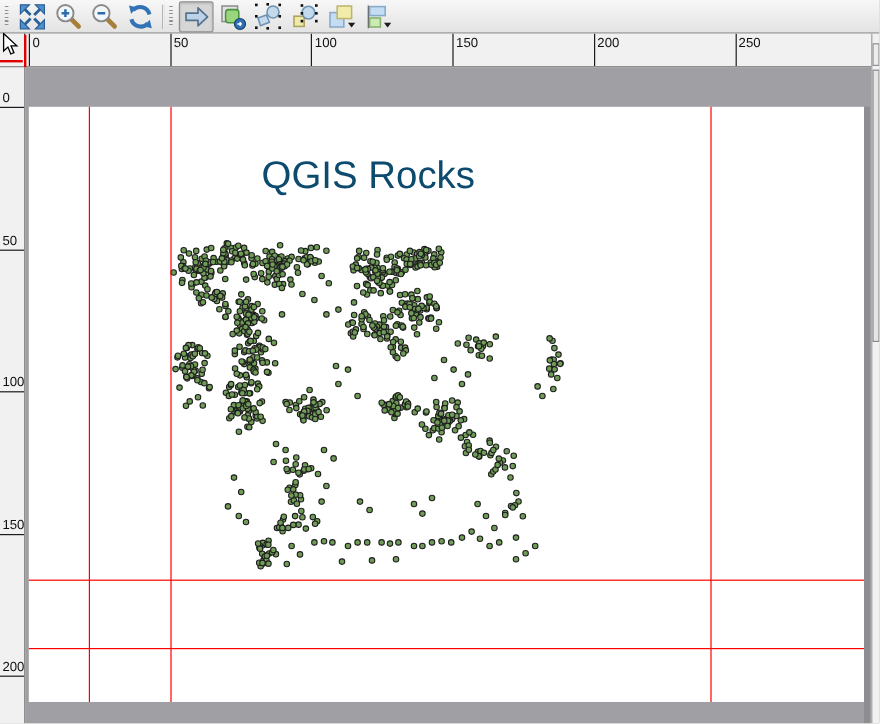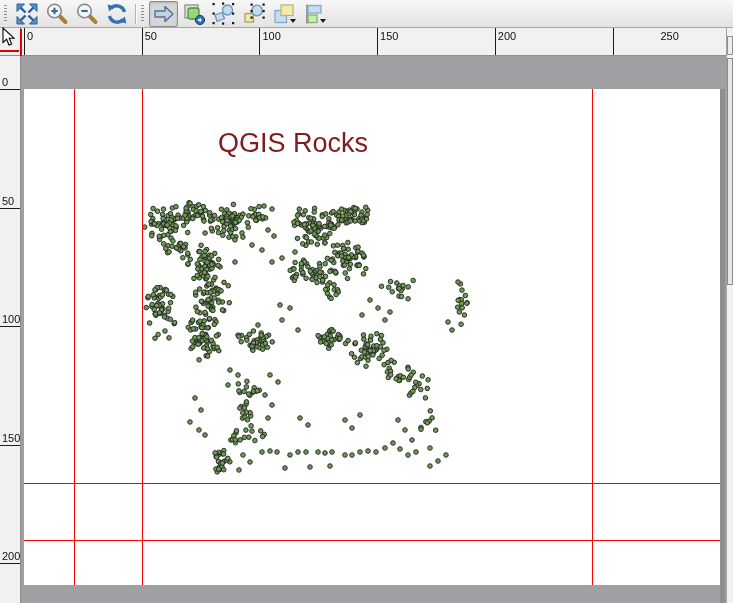--- a/index.html
+++ b/index.html
@@ -62,22 +62,22 @@
   .v-cursor-marker{position:absolute;left:0;top:50px;width:19px;height:2px;background:#e00000;z-index:7;}
   
   .canvas{
     position:absolute;left:21px;top:56px;width:705px;height:547px;
     background:#a0a0a4;overflow:hidden;
   }
   .page{position:absolute;background:#ffffff;z-index:1;}
   .page-shadow{position:absolute;background:#8d8d92;z-index:1;}
   .dots{position:absolute;left:0;top:0;z-index:2;pointer-events:none;}
   .map-title{
-    position:absolute;z-index:3;color:#7f1d1d;
-    font-size:27px;line-height:1;white-space:nowrap;letter-spacing:0px;
+    position:absolute;z-index:3;color:#0c4a6e;
+    font-size:32px;line-height:1;white-space:nowrap;letter-spacing:0px;
   }
   .guide-v{position:absolute;width:1px;background:#ff0000;z-index:4;}
   .guide-h{position:absolute;height:1px;background:#ff0000;z-index:4;}
   
   .v-scrollbar{
     position:absolute;left:726px;top:28px;width:7px;height:575px;
     background:#f1f1f1;border-left:1px solid #a2a2a2;box-sizing:border-box;z-index:8;
   }
   .v-scroll-btn{
     position:absolute;left:0;top:8px;width:6px;height:19px;
@@ -223,21 +223,21 @@
       <div class="h-tick-label" style="left: 6px;">0</div>
       <div class="h-tick" style="left: 120.7px;"></div>
       <div class="h-tick-label" style="left: 123.7px;">50</div>
       <div class="h-tick" style="left: 238.4px;"></div>
       <div class="h-tick-label" style="left: 241.4px;">100</div>
       <div class="h-tick" style="left: 356.1px;"></div>
       <div class="h-tick-label" style="left: 359.1px;">150</div>
       <div class="h-tick" style="left: 473.8px;"></div>
       <div class="h-tick-label" style="left: 476.8px;">200</div>
       <div class="h-tick" style="left: 591.5px;"></div>
-      <div class="h-tick-label" style="left: 594.5px; margin-left: 45px;">250</div>
+      <div class="h-tick-label" style="left: 594.5px;">250</div>
     </div>
   <div class="v-ruler">
       <div class="v-tick" style="top: 33px;"></div>
       <div class="v-tick-label" style="top: 20px;">0</div>
       <div class="v-tick" style="top: 151.6px;"></div>
       <div class="v-tick-label" style="top: 138.6px;">50</div>
       <div class="v-tick" style="top: 270.2px;"></div>
       <div class="v-tick-label" style="top: 257.2px;">100</div>
       <div class="v-tick" style="top: 388.8px;"></div>
       <div class="v-tick-label" style="top: 375.8px;">150</div>

